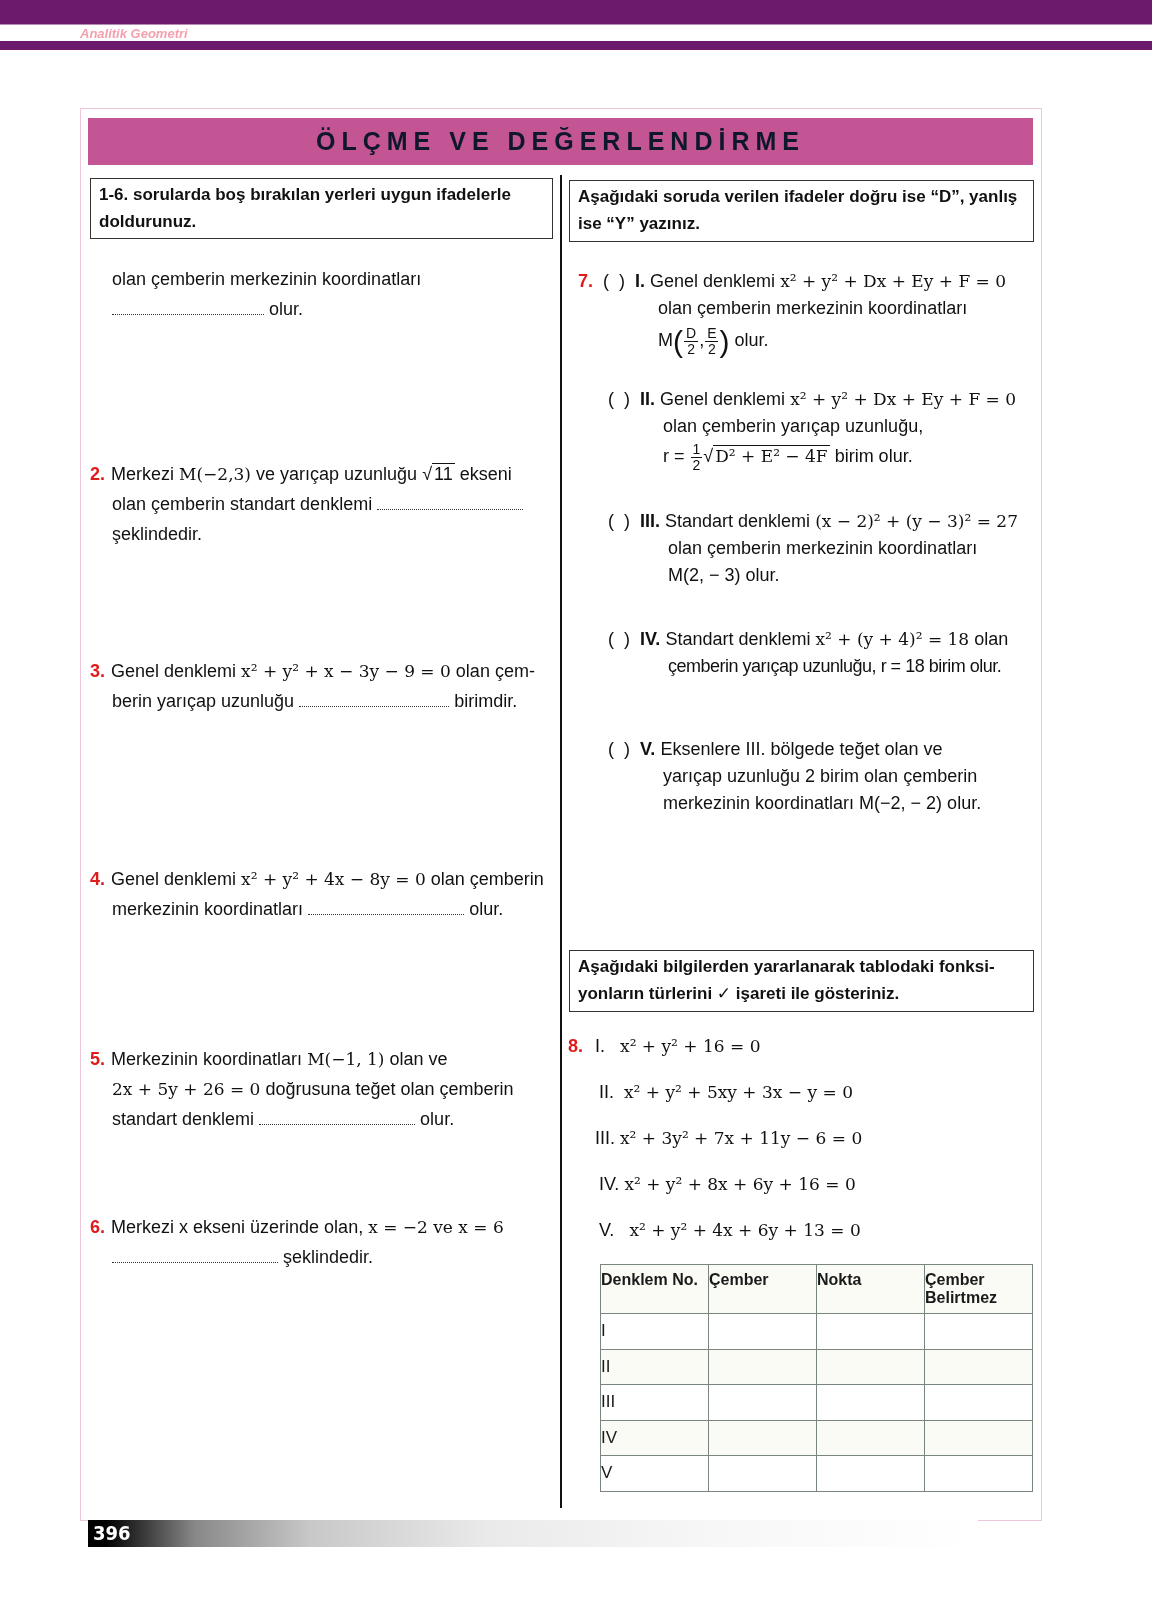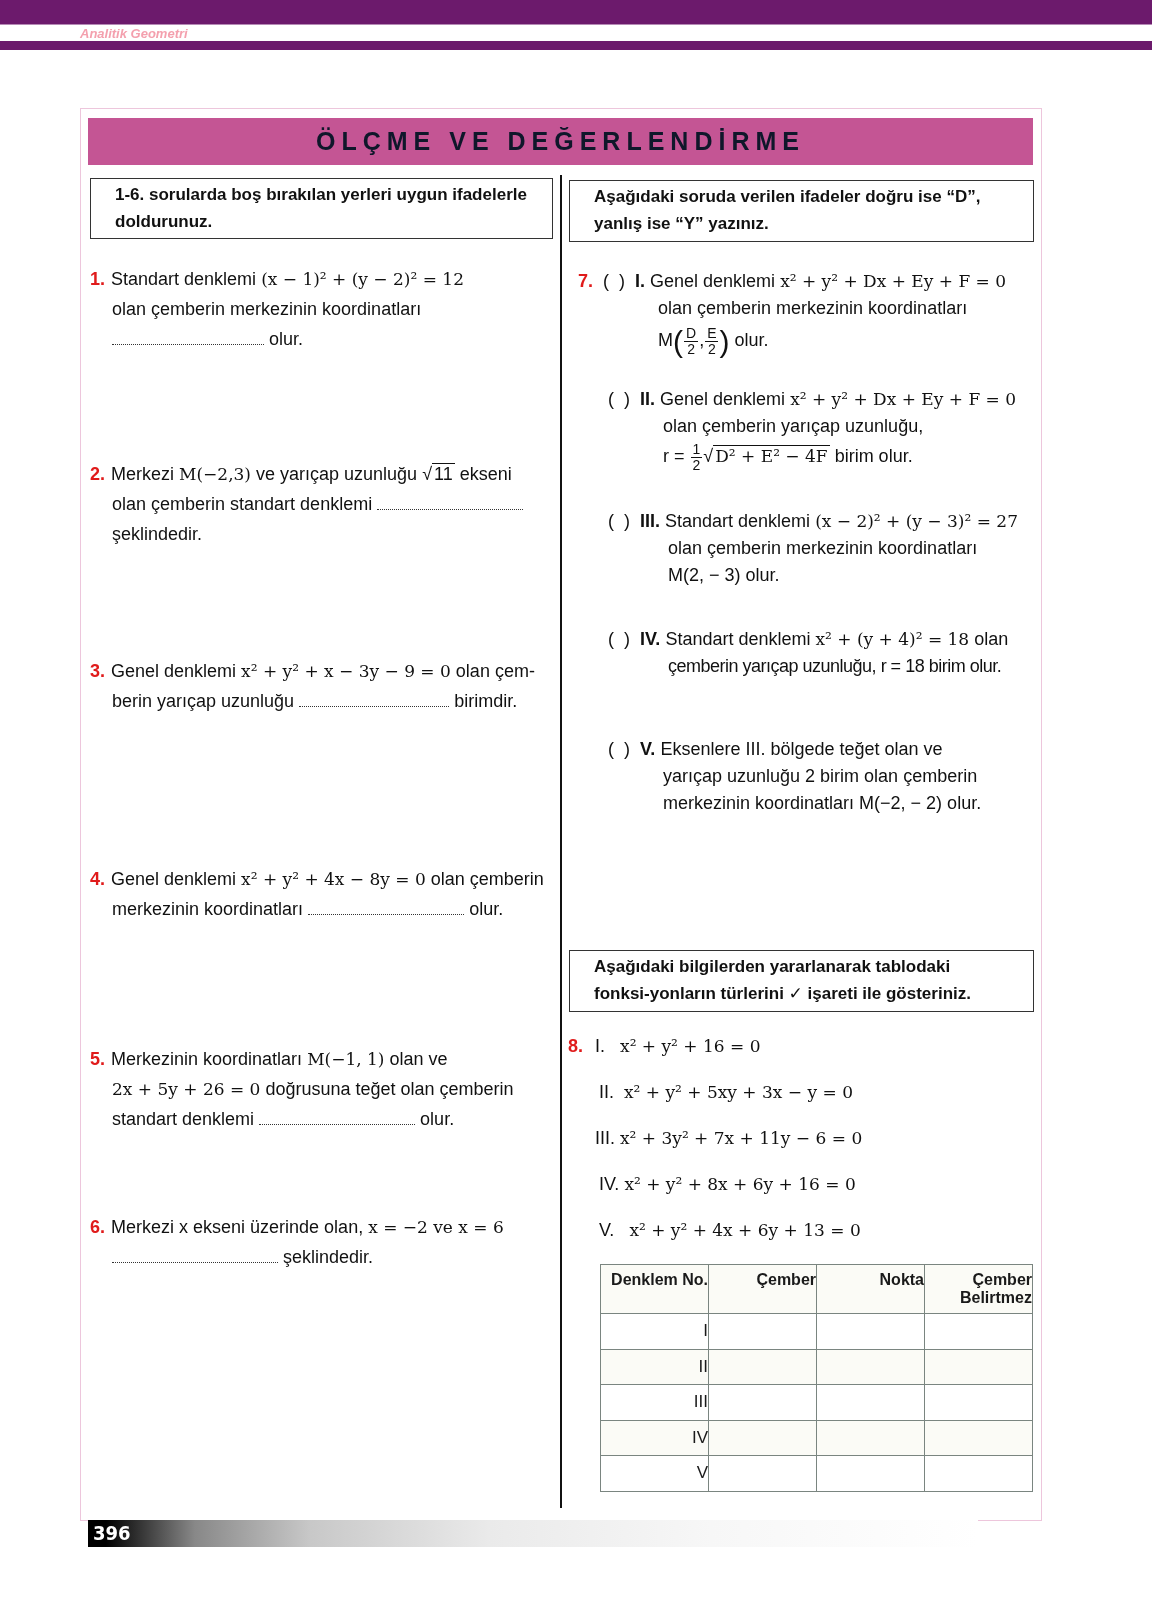--- a/index.html
+++ b/index.html
@@ -9,21 +9,21 @@
   .top-band { position: absolute; left: 0; top: 0; width: 1152px; height: 24px; background: #6c1a6c; }
   .top-band-line { position: absolute; left: 0; top: 24px; width: 1152px; height: 1px; background: #b58ab5; }
   .subject { position: absolute; left: 80px; top: 26px; font-size: 13px; font-style: italic; font-weight: bold; color: #f4a0ae; }
   .band-2 { position: absolute; left: 0; top: 41px; width: 1152px; height: 9px; background: #6c1a6c; }
 
   .frame { position: absolute; left: 80px; top: 108px; width: 962px; height: 1413px; border: 1.5px solid #edc6dc; }
   .title-bar { position: absolute; left: 88px; top: 118px; width: 945px; height: 47px; background: #c45594; color: #0f172a; font-size: 25px; font-weight: bold; letter-spacing: 6px; text-align: center; line-height: 47px; }
 
   .divider { position: absolute; left: 560px; top: 175px; width: 2px; height: 1333px; background: #111; }
 
-  .instr-box { position: absolute; border: 1.5px solid #333; font-weight: bold; font-size: 17px; line-height: 27px; padding: 2px 24px; color: #111; }
+  .instr-box { position: absolute; border: 1.5px solid #333; font-weight: bold; font-size: 17px; line-height: 27px; padding: 2px 8px; color: #111; }
   .instr-1 { left: 90px; top: 178px; width: 463px; height: 61px; }
   .instr-2 { left: 569px; top: 180px; width: 465px; height: 62px; }
   .instr-3 { left: 569px; top: 950px; width: 465px; height: 62px; }
 
   .q { position: absolute; font-size: 18px; line-height: 30px; color: #111; }
   .q .num { color: #e01b1b; font-weight: bold; margin-right: 6px; }
   .indent { padding-left: 22px; }
   .blank { display: inline-block; border-bottom: 1.5px dotted #333; height: 14px; vertical-align: baseline; }
   .m { font-family: "DejaVu Serif", serif; font-size: 17px; }
 
@@ -32,21 +32,21 @@
   .tf .lbl { font-weight: bold; }
   .frac { display: inline-flex; flex-direction: column; align-items: center; vertical-align: middle; font-size: 14px; line-height: 15px; margin: 0 1px; }
   .frac .top { border-bottom: 1.3px solid #111; padding: 0 2px; }
   .big-paren { font-size: 30px; vertical-align: middle; font-weight: 200; line-height: 20px; }
   .sqrt { border-top: 1.3px solid #111; padding: 0 2px; }
 
   .eq8 { position: absolute; font-size: 18px; color: #111; }
   .eq8 .num { color: #e01b1b; font-weight: bold; margin-right: 12px; }
 
   table.t8 { position: absolute; left: 600px; top: 1264px; width: 433px; border-collapse: collapse; font-size: 17px; }
-  table.t8 th, table.t8 td { border: 1.5px solid #7a8580; text-align: right; }
+  table.t8 th, table.t8 td { border: 1.5px solid #7a8580; text-align: left; }
   table.t8 th { background: #fbfbf6; font-weight: bold; height: 49px; font-size: 16px; line-height: 18px; vertical-align: top; padding-top: 6px; }
   table.t8 td { height: 35.5px; }
   table.t8 tr.alt td { background: #fbfbf6; }
   table.t8 .c1 { width: 108px; } table.t8 .c2 { width: 108px; } table.t8 .c3 { width: 108px; } table.t8 .c4 { width: 108px; }
 
   .footer { position: absolute; left: 88px; top: 1520px; width: 890px; height: 27px; background: linear-gradient(to right, #000 0%, #000 2%, #888 12%, #c8c8c8 25%, #eaeaea 45%, #f7f7f7 70%, #ffffff 100%); }
   .page-num { position: absolute; left: 93px; top: 1521px; color: #fff; font-weight: bold; font-size: 20px; line-height: 25px; font-family: "DejaVu Sans Condensed", "DejaVu Sans", sans-serif; }
 </style>
 </head>
 <body>
@@ -56,21 +56,20 @@
 <div class="subject">Analitik Geometri</div>
 <div class="band-2"></div>
 
 <div class="frame"></div>
 <div class="title-bar">ÖLÇME VE DEĞERLENDİRME</div>
 <div class="divider"></div>
 
 <div class="instr-box instr-1">1-6. sorularda boş bırakılan yerleri uygun ifadelerle doldurunuz.</div>
 
 <div class="q" style="left:90px; top:264px; width:460px;">
-  <div><span class="num">1.</span><span>Standart denklemi</span> <span class="m">(x − 1)² + (y − 2)² = 12</span></div>
   <div class="indent">olan çemberin merkezinin koordinatları</div>
   <div class="indent"><span class="blank" style="width:152px"></span> <span>olur.</span></div>
 </div>
 
 <div class="q" style="left:90px; top:459px; width:470px;">
   <div><span class="num">2.</span><span>Merkezi</span> <span class="m">M(−2,3)</span> <span>ve yarıçap uzunluğu</span> √<span class="sqrt">11</span> <span>ekseni</span></div>
   <div class="indent"><span>olan çemberin standart denklemi</span> <span class="blank" style="width:146px"></span></div>
   <div class="indent">şeklindedir.</div>
 </div>
 

